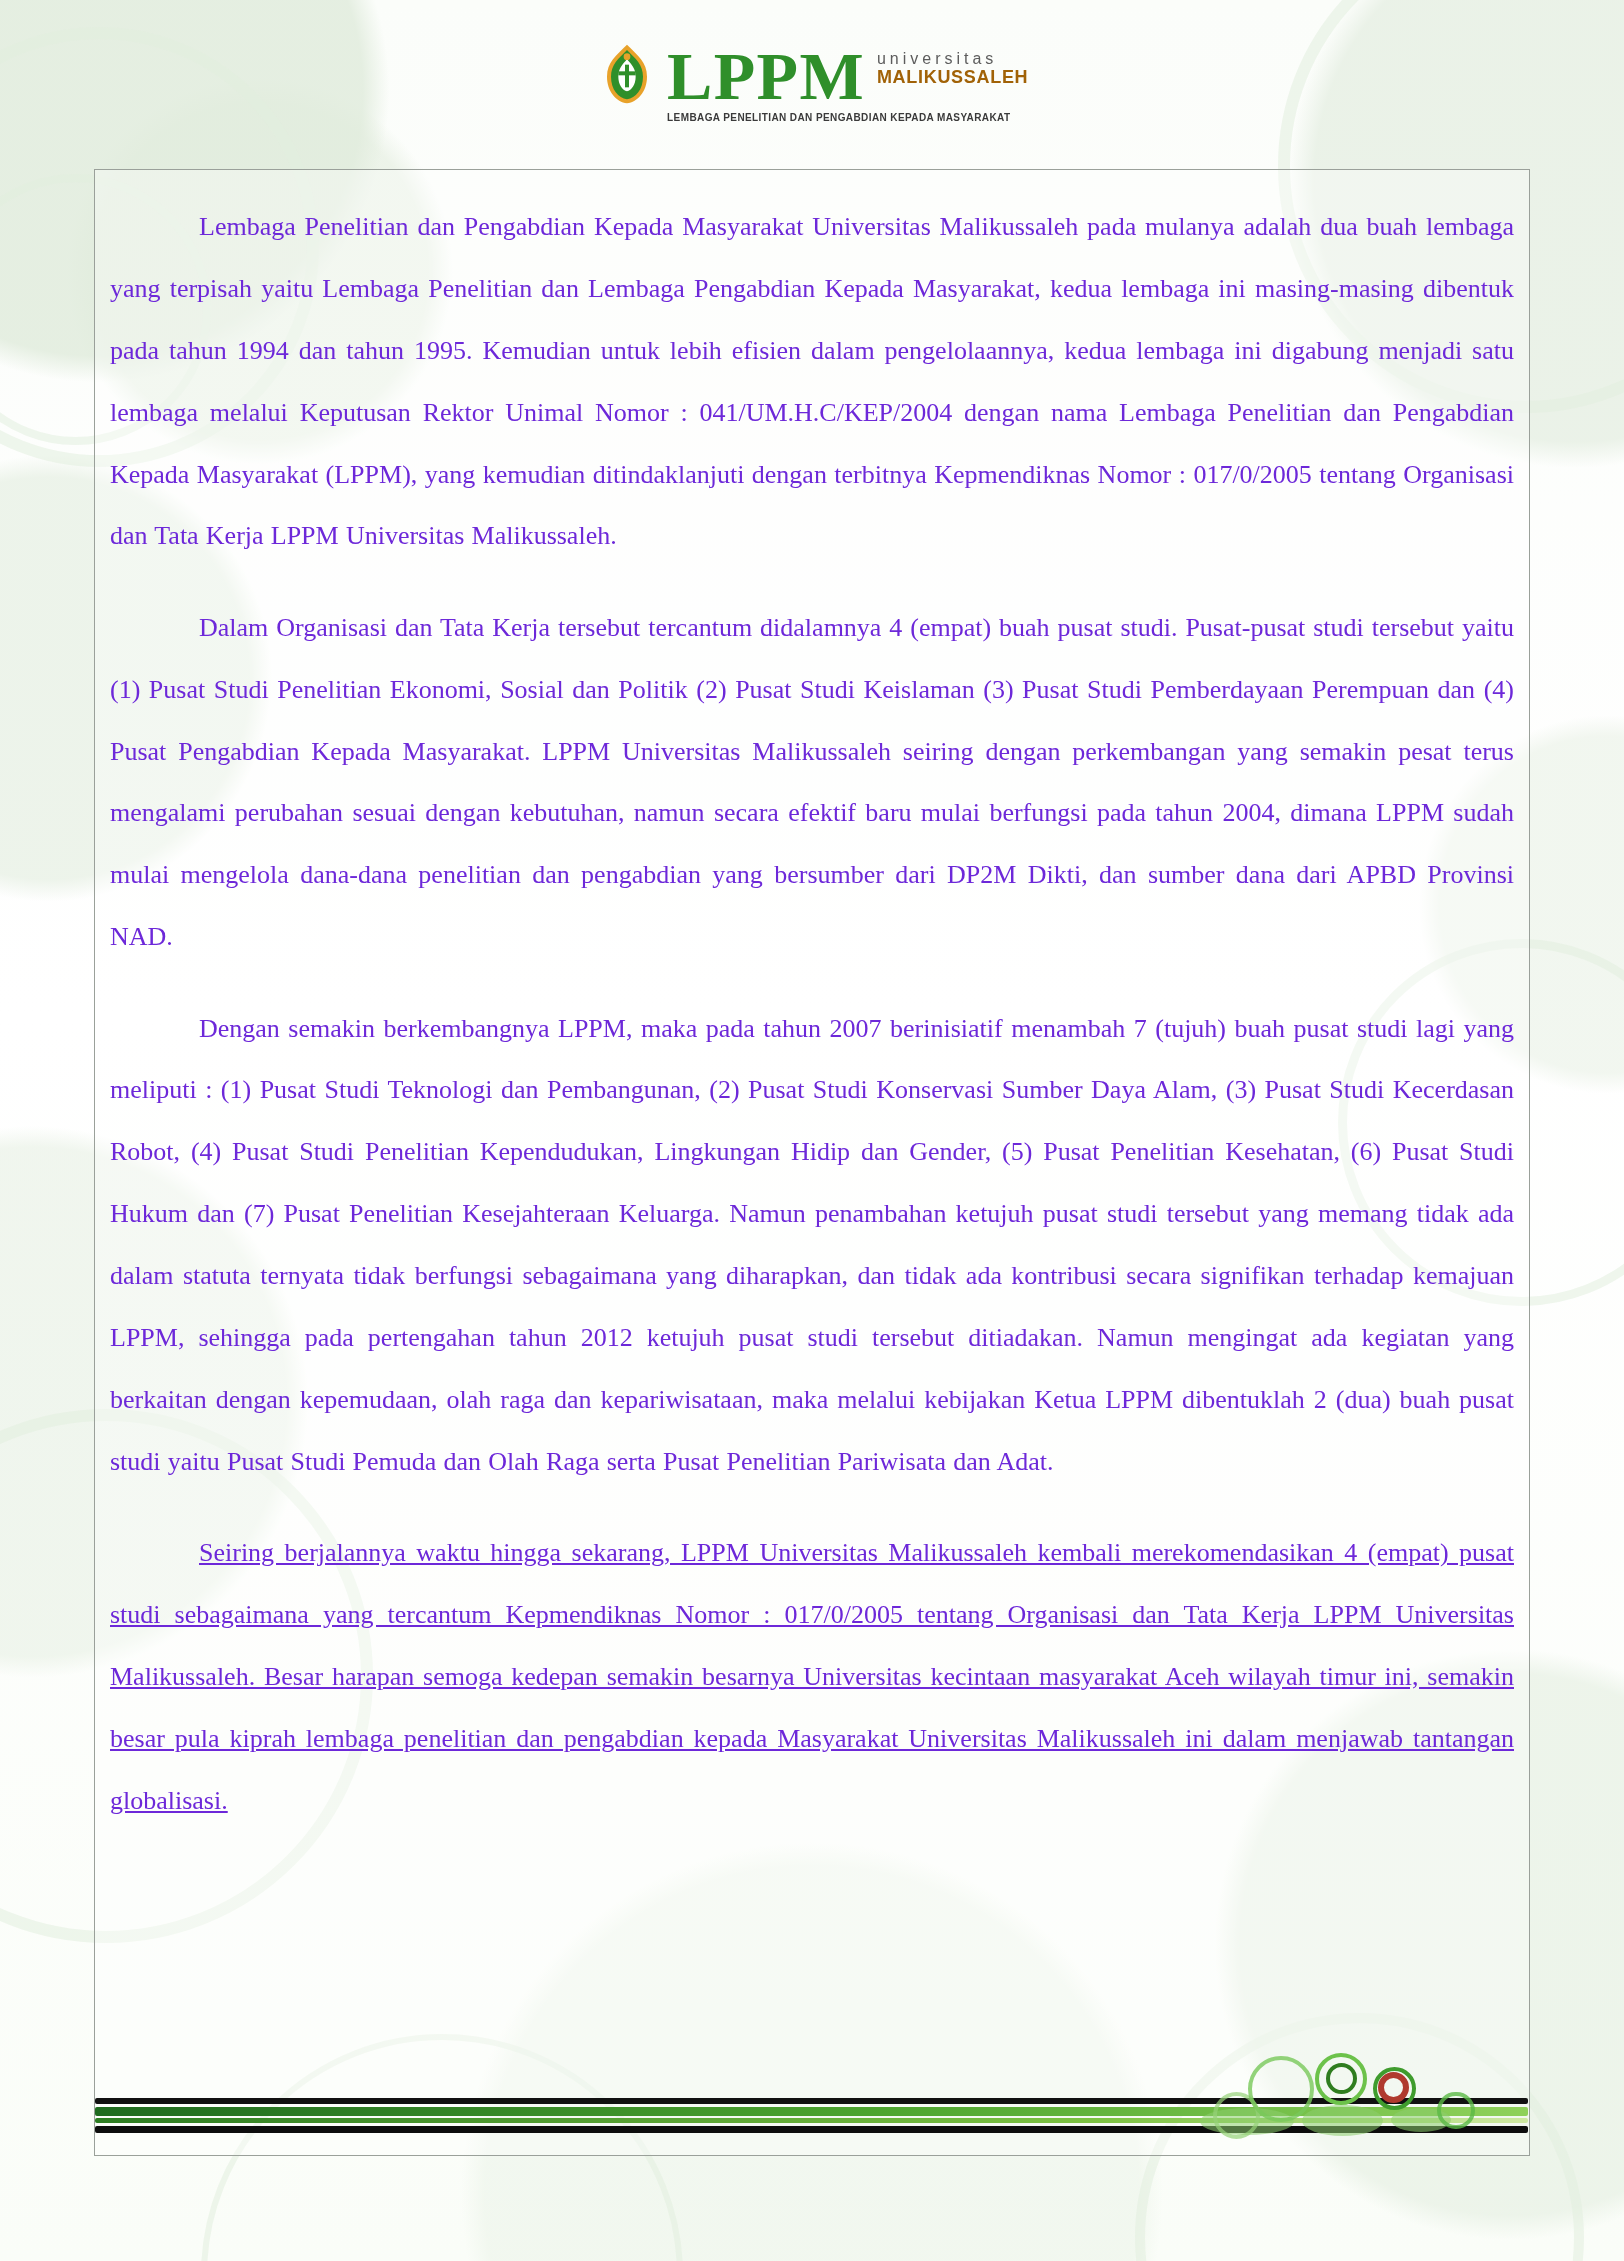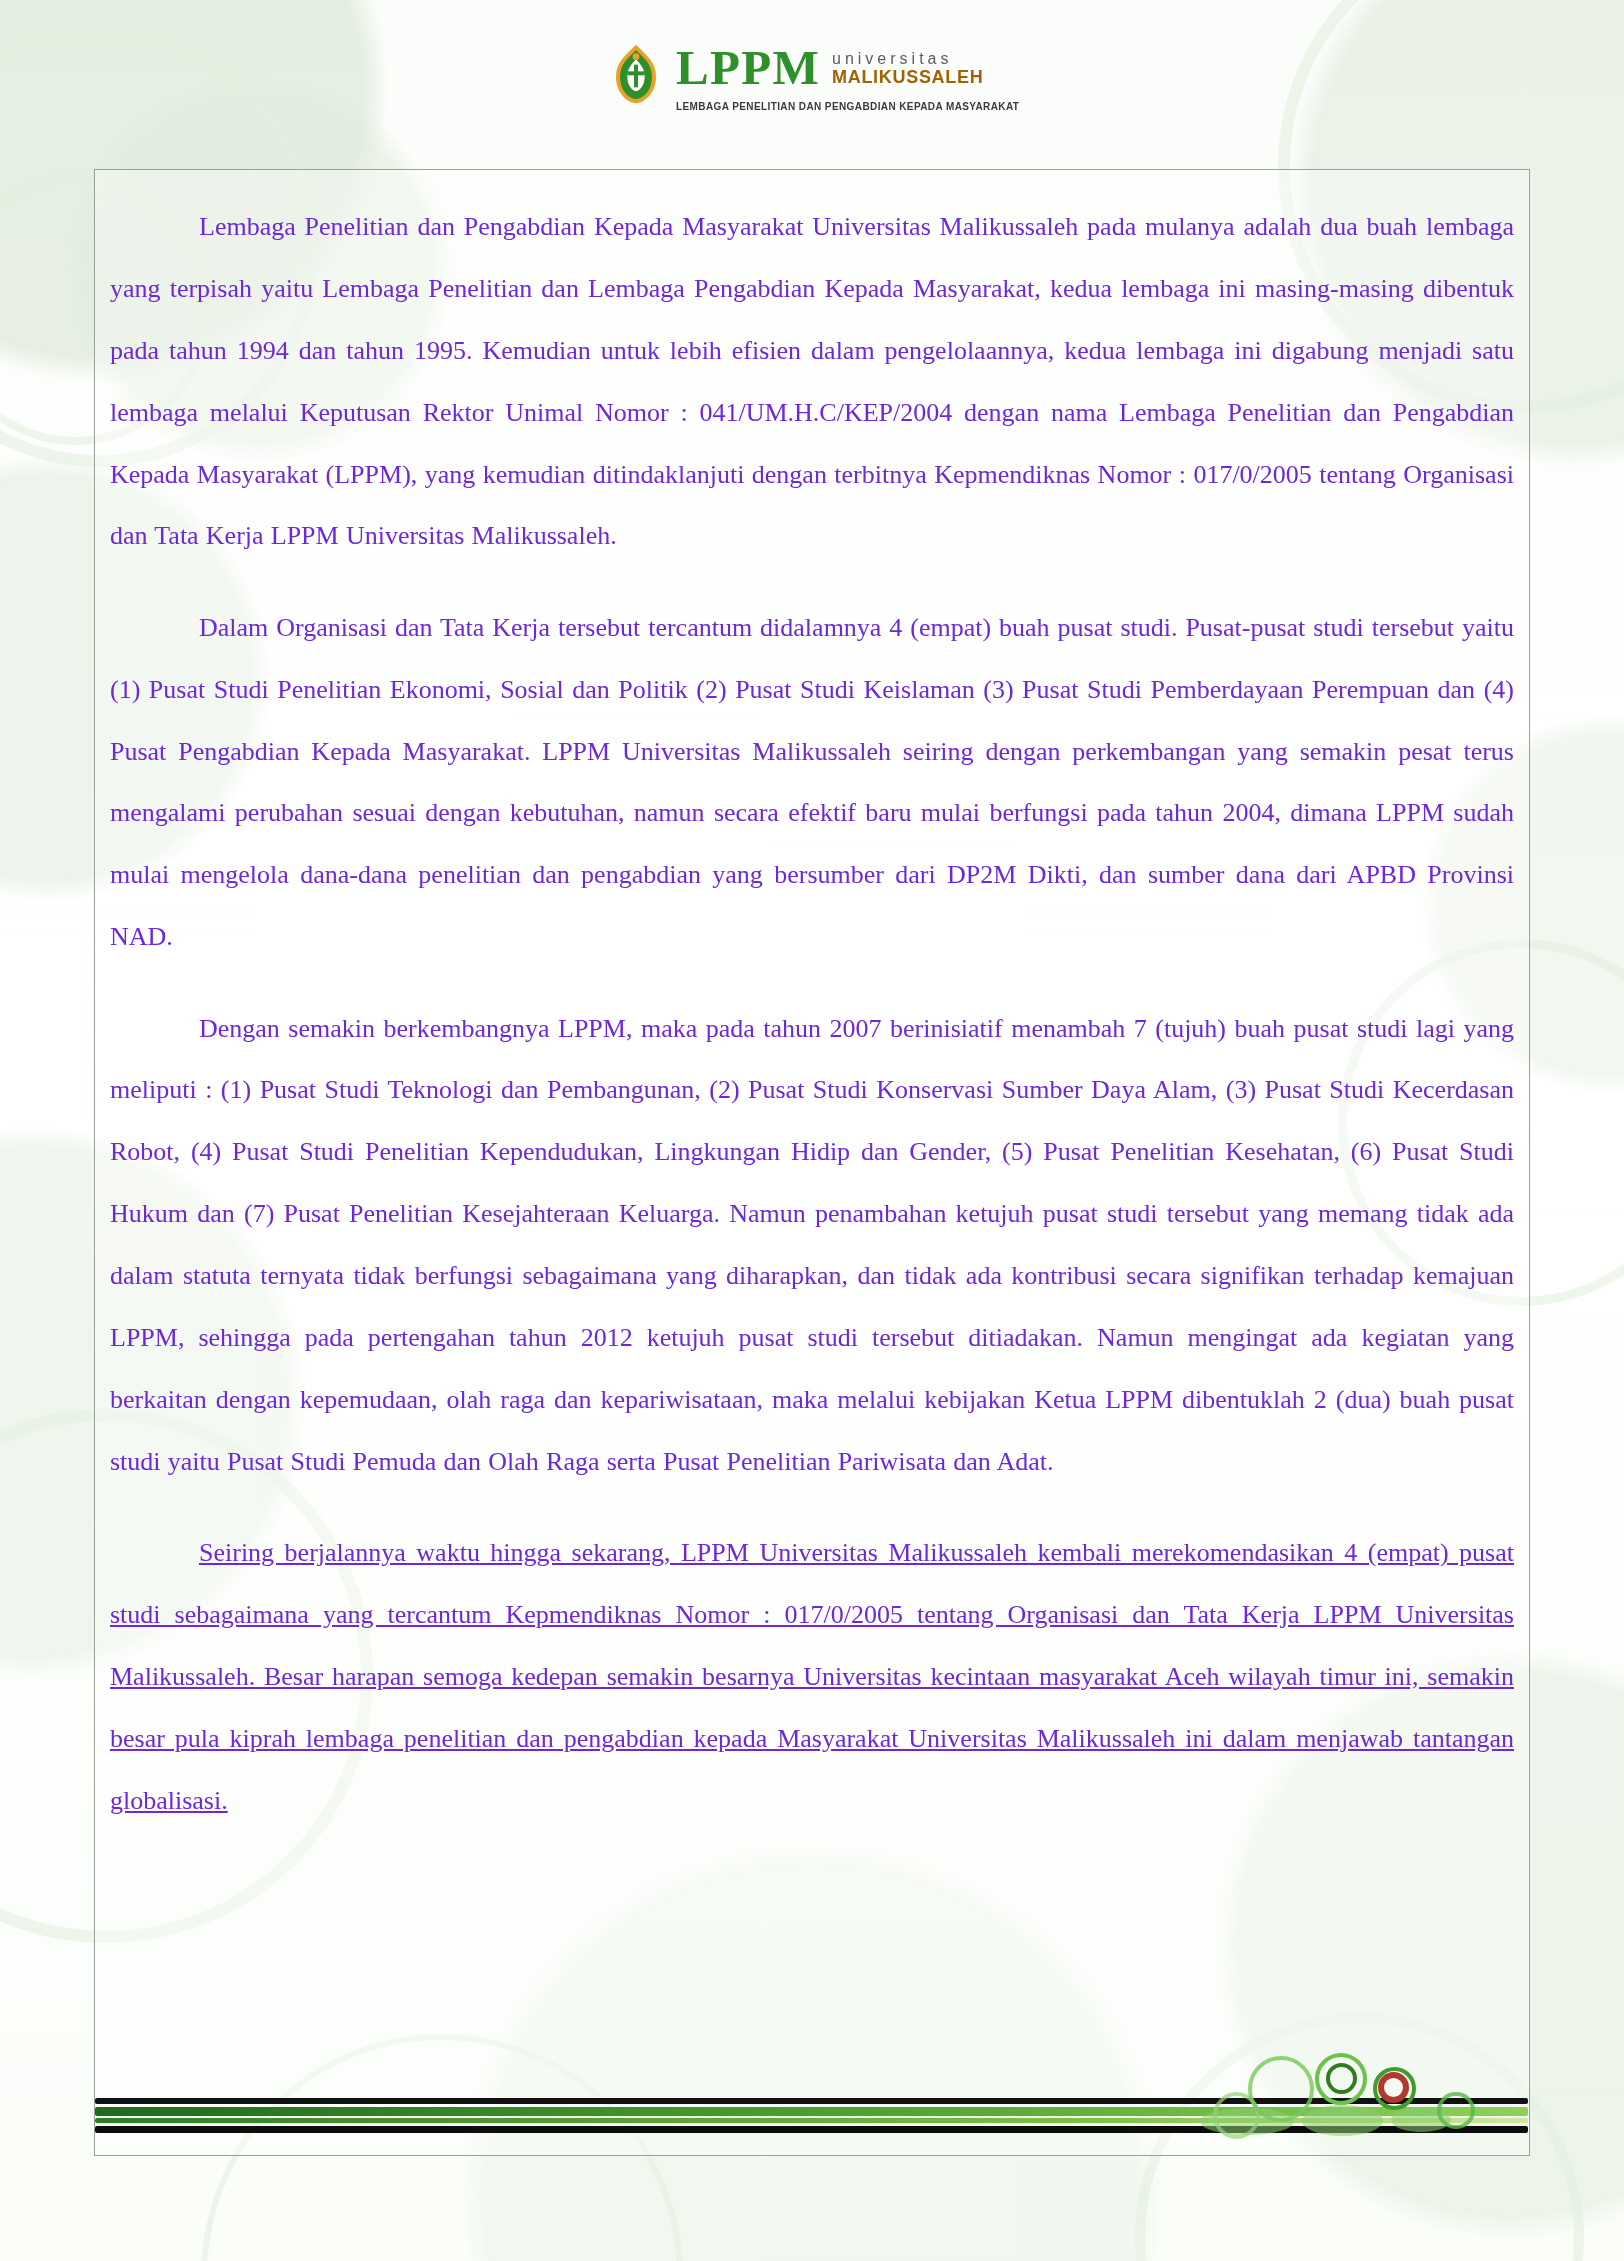--- a/index.html
+++ b/index.html
@@ -72,21 +72,21 @@
     flex-direction: column;
     padding-top: 2.7px;
   }
   .logo-row {
     display: flex;
     align-items: flex-start;
   }
   .logo-lppm {
     font-family: "Liberation Serif", serif;
     font-weight: bold;
-    font-size: 49px;
+    font-size: 68px;
     line-height: 0.92;
     color: #2f8f2a;
     letter-spacing: 1.3px;
   }
   .logo-univ-block {
     margin-left: 12px;
     padding-top: 6.7px;
   }
   .logo-univ {
     font-family: Liberation Sans, sans-serif;
@@ -102,21 +102,21 @@
     letter-spacing: 0.7px;
     color: #a16207;
     line-height: 1.05;
   }
   .logo-sub {
     font-family: "Liberation Sans", sans-serif;
     font-weight: bold;
     font-size: 10px;
     letter-spacing: 0.4px;
     color: #3a3a3a;
-    margin-top: 11px;
+    margin-top: 5px;
   }
 
   
   .page-frame {
     position: absolute;
     left: 94px;
     top: 169px;
     width: 1436px;
     height: 1987px;
     border: 1.3px solid #9aa09a;

